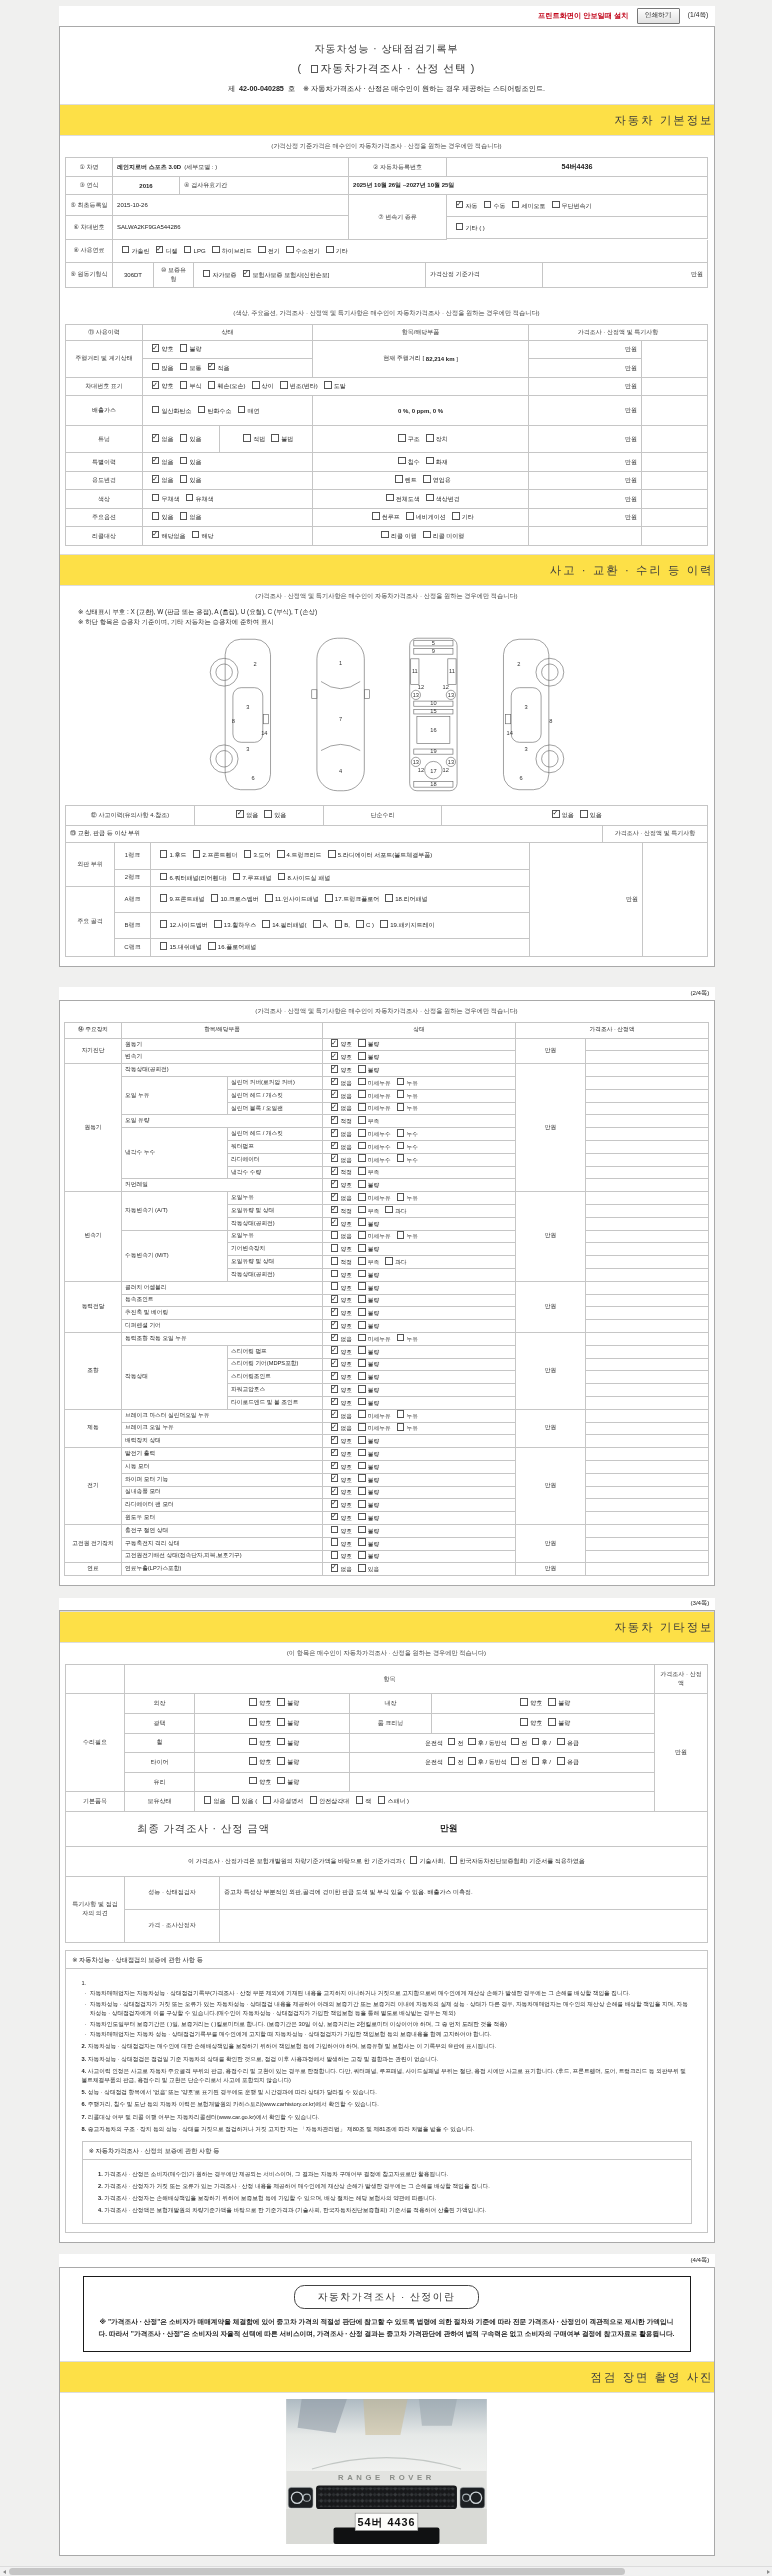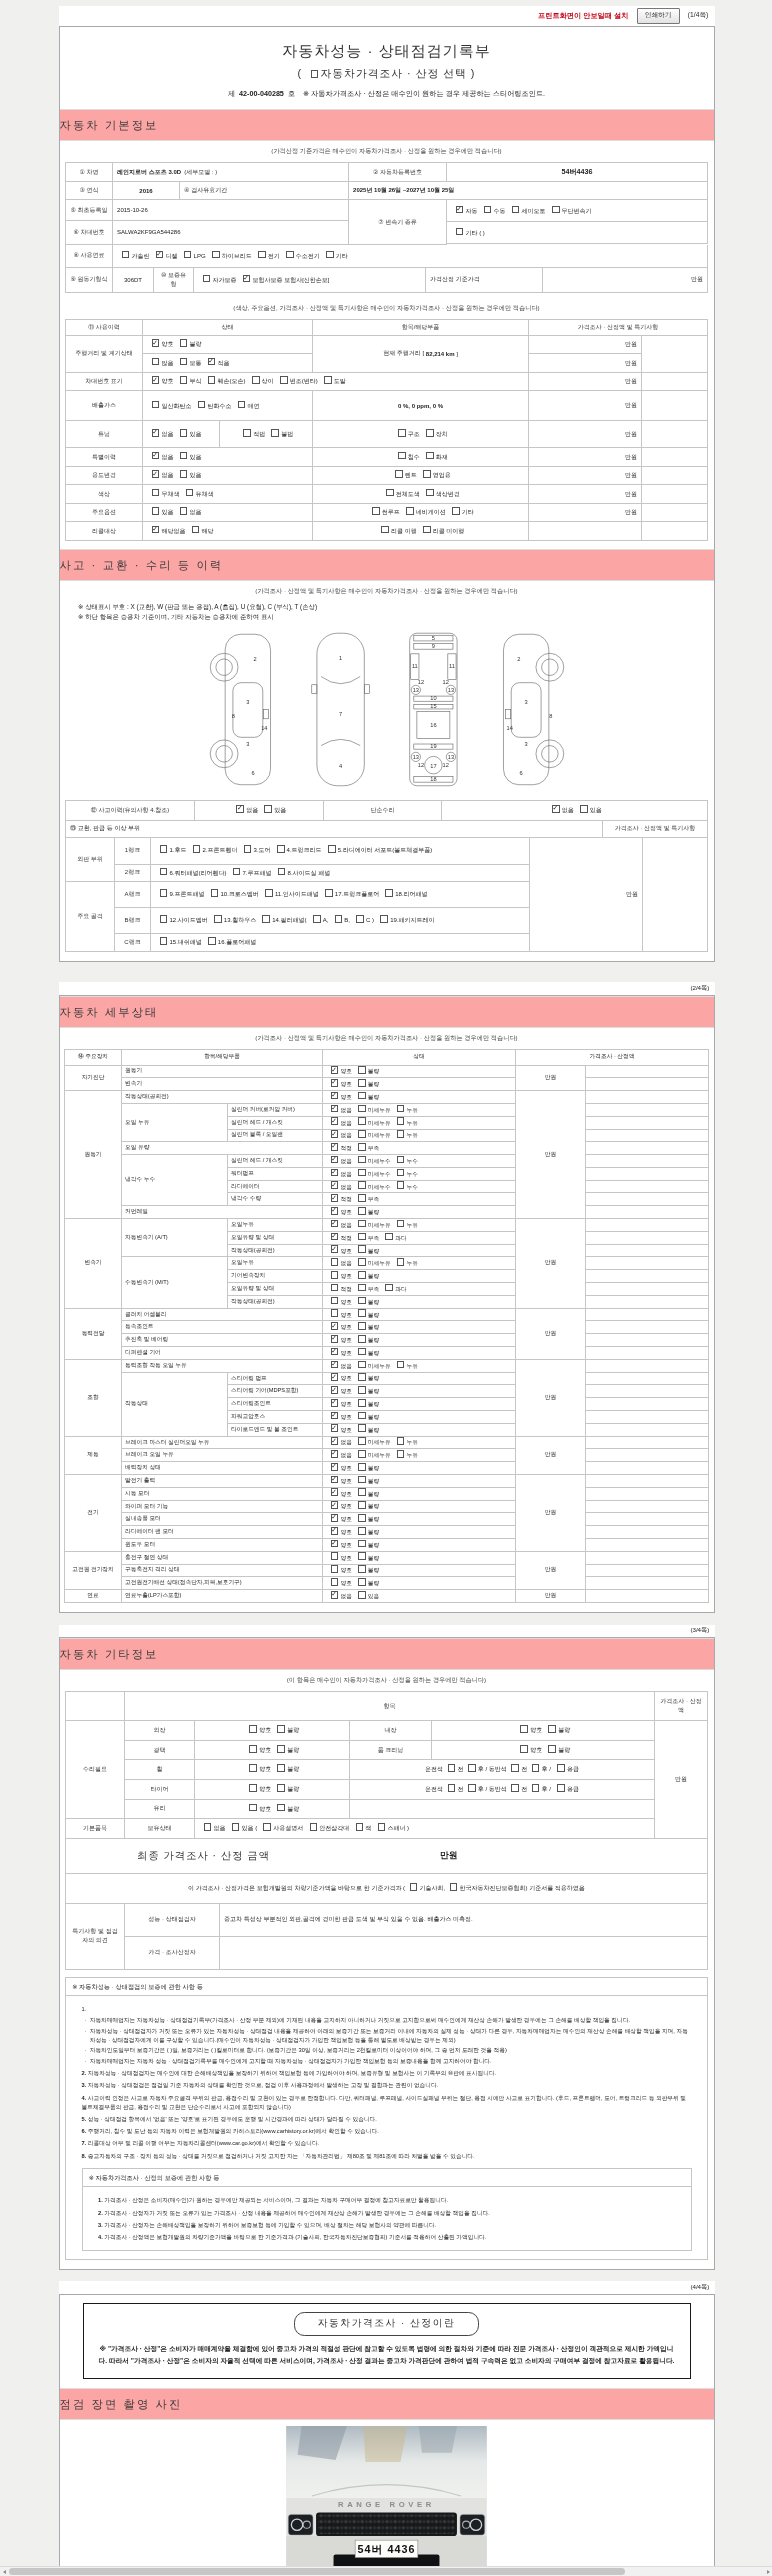--- a/index.html
+++ b/index.html
@@ -9,24 +9,24 @@
   .printbar{background:#fff;height:19.6px;display:flex;align-items:center;justify-content:flex-end;gap:8.2px;padding:0 6.2px;box-sizing:border-box;}
   .print-notice{color:#c00016;font-weight:bold;font-size:7.2px;}
   .btn-print{font-size:6.7px;padding:2.1px 7.2px;border:0.5px solid #777;background:linear-gradient(#fefefe,#e2e2e2);border-radius:1px;color:#222;cursor:pointer;}
   .page-label{font-size:6.7px;color:#222;}
   .pstrip{background:#fff;height:12.4px;display:flex;align-items:center;justify-content:flex-end;padding:0 5.2px;font-size:6.2px;color:#222;}
   .gap{height:20.6px;}
   .gap-s{height:11.3px;}
   
   .page{background:#fff;border:0.5px solid #a9a9a9;}
   .titlebox{padding:15.5px 0 10.3px;text-align:center;}
-  .h1{font-size:15px;color:#333;letter-spacing:1px;}
+  .h1{font-size:10px;color:#333;letter-spacing:1px;}
   .h1b{font-size:10.8px;margin-top:6.2px;}
   .docno{margin-top:9.3px;font-size:7.2px;color:#222;}
-  .band{background:#fca5a5;border-top:0.5px solid #ddd;border-bottom:0.5px solid #ddd;text-align:left;padding:8.2px 0 6.7px;}
+  .band{background:#fde047;border-top:0.5px solid #ddd;border-bottom:0.5px solid #ddd;text-align:right;padding:8.2px 0 6.7px;}
   .bandtitle{font-size:11.3px;font-weight:500;color:#3c3c3c;letter-spacing:2.1px;}
   .secnote{text-align:center;font-size:6.2px;color:#444;padding:6.2px 0;}
   
   .tbl{border-top:0.5px solid #c6c6c6;border-left:0.5px solid #c6c6c6;width:643px;margin:0 auto;box-sizing:border-box;}
   .fr{display:flex;}
   .cl{display:flex;flex-direction:column;}
   .cell{border-right:0.5px solid #c6c6c6;border-bottom:0.5px solid #c6c6c6;display:flex;align-items:center;padding:1px 4.1px;box-sizing:border-box;font-size:6px;min-height:18.5px;background:#fff;}
   .lab{justify-content:center;text-align:center;color:#333;}
   .center{justify-content:center;text-align:center;}
   .right{justify-content:flex-end;text-align:right;}
@@ -90,21 +90,21 @@
         <span>호</span>&nbsp;&nbsp;&nbsp;
         <span>※ 자동차가격조사 · 산정은 매수인이 원하는 경우 제공하는 스티어링조인트.</span>
       </div>
     </div>
 
     <div class="band">
       <div class="bandtitle">자동차 기본정보</div>
     </div>
     <div class="secnote">(가격산정 기준가격은 매수인이 자동차가격조사 · 산정을 원하는 경우에만 적습니다)</div>
 
-    <div class="tbl" style="margin-bottom:5px;">
+    <div class="tbl" style="margin-bottom:15px;">
       <div class="fr">
         <div class="cell lab" style="width:47px">① 차명</div>
         <div class="cell" style="width:236px">
             <b>레인지로버 스포츠 3.0D</b>
             <span class="dim">(세부모델 :                          )</span>
           </div>
         <div class="cell lab" style="width:98px">② 자동차등록번호</div>
         <div class="cell center big" style="flex:1">54버4436</div>
       </div>
       <div class="fr">
@@ -410,23 +410,20 @@
       </div>
     </div>
   </div>
 
   <div class="gap"></div>
   <div class="pstrip">
       <span>(2/4쪽)</span>
     </div>
 
   <div class="page">
-    <div class="band" style="margin-top:0">
-      <div class="bandtitle">자동차 세부상태</div>
-    </div>
     <div class="secnote">(가격조사 · 산정액 및 특기사항은 매수인이 자동차가격조사 · 산정을 원하는 경우에만 적습니다)</div>
     <table class="dtable" style="margin-bottom:9.3px;">
       <colgroup>
           <col style="width:57px">
           <col style="width:106px">
           <col style="width:95px">
           <col style="width:193px">
           <col style="width:70px">
           <col style="width:123px">
         </colgroup>

